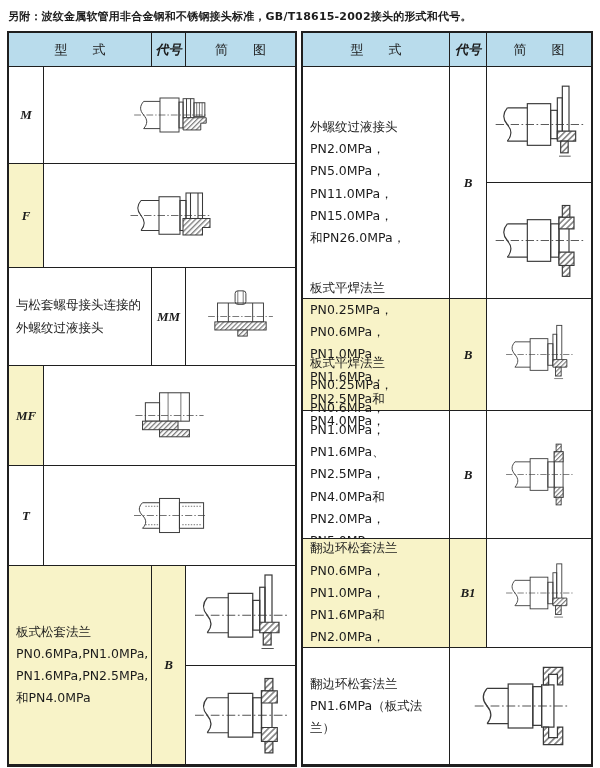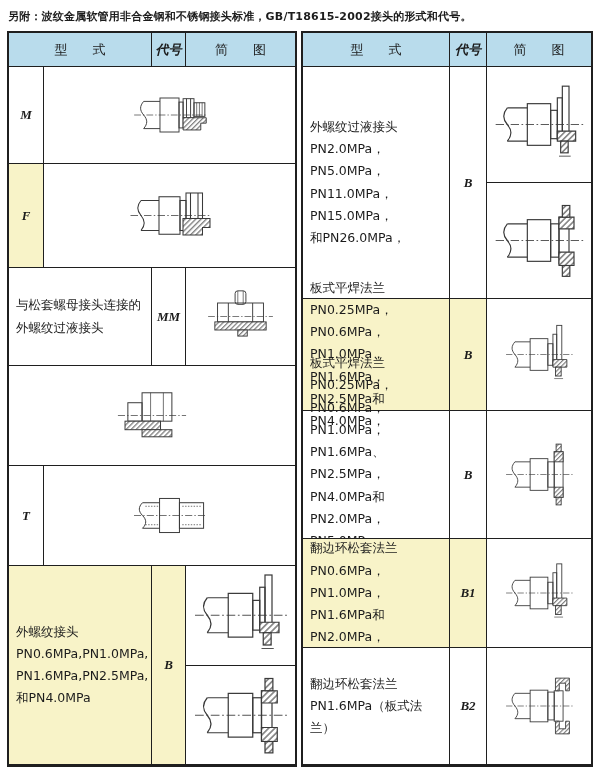--- a/index.html
+++ b/index.html
@@ -192,38 +192,39 @@
 外螺纹过液接头</div>
       <div class="cell cell-code">MM</div>
       <div class="cell cell-diag">
         <svg class="diag" viewBox="0 0 120 100">
             <use href="#sym-male-nipple"></use>
           </svg>
       </div>
     </div>
 
     <div class="row" style="height:100px">
+      <div class="cell cell-code hl">MF</div>
       <div class="cell cell-diag">
         <svg class="diag" viewBox="0 0 120 100">
             <use href="#sym-female-nipple"></use>
           </svg>
       </div>
     </div>
 
     <div class="row" style="height:100px">
       <div class="cell cell-code">T</div>
       <div class="cell cell-diag">
         <svg class="diag" viewBox="0 0 120 100">
             <use href="#sym-butt-weld"></use>
           </svg>
       </div>
     </div>
 
     <div class="row" style="height:199px">
-      <div class="cell cell-type hl">外螺纹接头
+      <div class="cell cell-type hl">板式松套法兰
 PN0.6MPa,PN1.0MPa,
 PN1.6MPa,PN2.5MPa,
 和PN4.0MPa</div>
       <div class="cell cell-code hl">B</div>
       <div class="cell cell-diag diag-split">
         <div class="half">
           <svg class="diag" viewBox="0 0 120 100">
               <use href="#sym-plate-flange"></use>
             </svg>
         </div>
@@ -299,21 +300,20 @@
       <div class="cell cell-diag">
         <svg class="diag" viewBox="0 0 120 100">
             <use href="#sym-plate-flange"></use>
           </svg>
       </div>
     </div>
 
     <div class="row" style="height:117px">
       <div class="cell cell-type">翻边环松套法兰
 PN1.6MPa（板式法兰）</div>
-      <div class="cell cell-code">B2</div>
       <div class="cell cell-diag">
         <svg class="diag" viewBox="0 0 120 100">
             <use href="#sym-flared-flange"></use>
           </svg>
       </div>
     </div>
   </div>
 
 </div>
 

